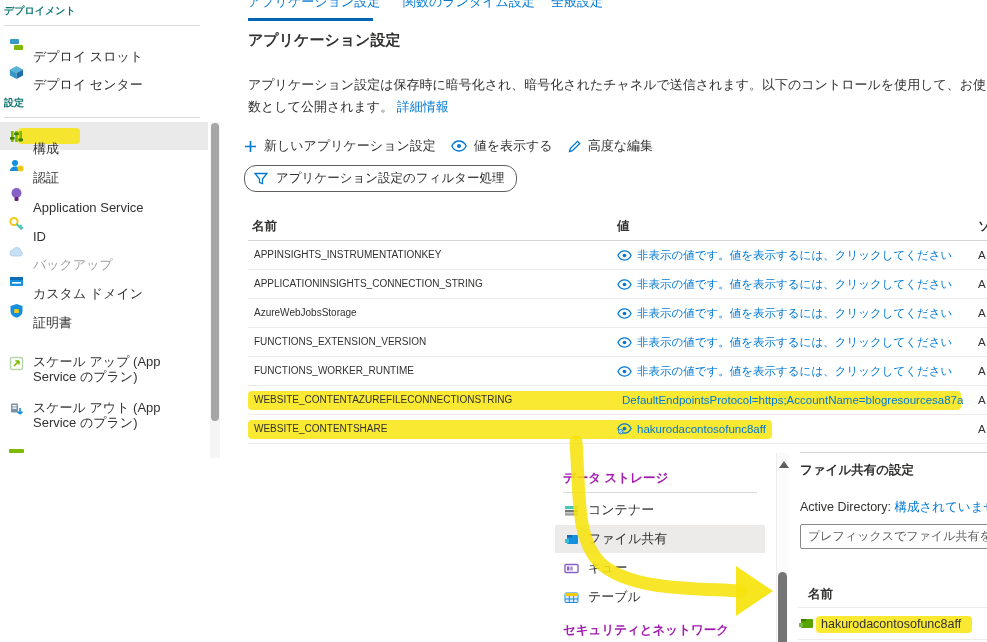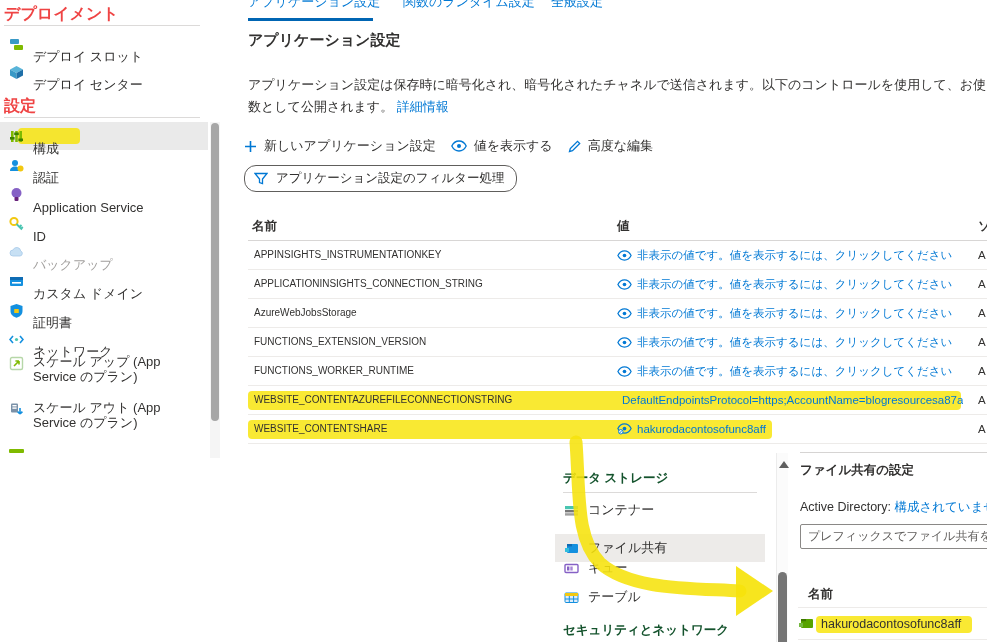--- a/index.html
+++ b/index.html
@@ -1,21 +1,21 @@
 <!DOCTYPE html>
 <html><head>
 <meta charset="utf-8">
 <style>
   * { margin:0; padding:0; box-sizing:border-box; }
   html,body { width:987px; height:642px; overflow:hidden; background:#fff;
     font-family:"Liberation Sans","DejaVu Sans",sans-serif; color:#323130; }
 
   
   #sidebar { position:absolute; left:0; top:0; width:232px; height:460px; background:#fff; }
-  .sb-header { position:absolute; left:4px; font-size:16px; font-weight:600; color:#ef4444; }
+  .sb-header { position:absolute; left:4px; font-size:10px; font-weight:600; color:#0f766e; }
   .sb-divider { position:absolute; left:4px; width:196px; border-top:1px solid #dcdad9; }
   .sb-item { position:absolute; left:0; width:208px; height:28px; display:flex; align-items:center; cursor:pointer; }
   .sb-item .ic { width:15px; height:15px; margin-left:9px; flex:0 0 15px; position:relative; }
   .sb-item .lbl { margin-left:9px; font-size:13px; color:#323130; white-space:nowrap; position:relative;margin-top:26px; }
   .sb-item.two { height:44px; align-items:flex-start; }
   .sb-item.two .ic { margin-top:4px; }
   .sb-item.two .lbl { white-space:normal; width:165px; line-height:15px; margin-top:2px; }
   .sb-item.selected { background:#eaeaea; }
   .sb-item.disabled .lbl { color:#a19f9d; }
   .hl { position:absolute; background:rgba(248,228,0,0.8); border-radius:4px; z-index:0; }
@@ -42,21 +42,21 @@
   #table-head { position:absolute; left:0; top:212px; width:739px; height:29px; border-bottom:1px solid #d8d6d5; }
   .th { position:absolute; top:6px; font-size:12.5px; font-weight:600; }
   .row { position:absolute; left:0; width:739px; height:29px; border-bottom:1px solid #edebe9; }
   .cell-name { position:absolute; left:6px; top:0; line-height:28px; font-size:10px; color:#323130; z-index:2; white-space:nowrap; }
   .cell-value { position:absolute; left:369px; top:0; width:346px; height:28px; display:flex; align-items:center; gap:5px;
     font-size:11.5px; color:#0078d4; white-space:nowrap; overflow:hidden; z-index:2; cursor:pointer; }
   .cell-src { position:absolute; left:730px; top:0; line-height:28px; font-size:11.5px; color:#323130; z-index:2; }
 
   
   #storage-menu { position:absolute; left:555px; top:450px; width:233px; height:192px; background:#fff; z-index:10; }
-  .sm-header { position:absolute; left:8px; font-size:12.5px; font-weight:600; color:#14532d; }
+  .sm-header { position:absolute; left:8px; font-size:12.5px; font-weight:600; color:#a21caf; }
   .sm-divider { position:absolute; left:8px; width:194px; border-top:1px solid #dcdad9; }
   .sm-item { position:absolute; left:0; width:210px; height:28px; display:flex; align-items:center; cursor:pointer; }
   .sm-item .ic { width:15px; height:15px; margin-left:9px; flex:0 0 15px; }
   .sm-item .lbl { margin-left:9px; font-size:13px; }
   .sm-item.selected { background:#edebe9; }
   #sm-scroll-track { position:absolute; left:221px; top:3px; width:12px; height:189px; background:#fbfbfb; border-left:1px solid #ececec; }
   #sm-scroll-up { position:absolute; left:224px; top:11px; width:0; height:0; border-left:5px solid transparent;
     border-right:5px solid transparent; border-bottom:7px solid #5f5f5f; }
   #sm-scroll-thumb { position:absolute; left:223px; top:122px; width:9px; height:70px; background:#757575; border-radius:5px 5px 0 0; }
 
@@ -166,29 +166,20 @@
   </div>
   <div class="sb-item" style="top:267px">
     <span class="ic">
       <svg width="15" height="15">
           <rect x="1" y="3" width="13" height="9" rx="1" fill="#1490df"></rect>
           <rect x="1" y="3" width="13" height="3" fill="#0f6cb4"></rect>
           <rect x="3" y="8" width="9" height="1.6" fill="#fff"></rect>
         </svg>
     </span>
     <span class="lbl">カスタム ドメイン</span>
-  </div>
-  <div class="sb-item" style="top:325px">
-    <span class="ic">
-      <svg width="15" height="15">
-          <path d="M4 4L1 7.5 4 11M11 4l3 3.5L11 11" stroke="#1490df" stroke-width="1.6" fill="none"></path>
-          <circle cx="7.5" cy="7.5" r="1.6" fill="#49c5b1"></circle>
-        </svg>
-    </span>
-    <span class="lbl">ネットワーク</span>
   </div>
   <div class="sb-item two" style="top:352px">
     <span class="ic">
       <svg width="15" height="15">
           <rect x="1.5" y="1.5" width="12" height="12" rx="1.5" fill="none" stroke="#b6d7a8" stroke-width="1.4"></rect>
           <path d="M5 10L10 5M10 5H6.4M10 5v3.6" stroke="#7fba00" stroke-width="1.6" fill="none"></path>
         </svg>
     </span>
     <span class="lbl">スケール アップ (App Service のプラン)</span>
   </div>
@@ -362,21 +353,21 @@
   <div class="sm-item" style="top:46px">
     <span class="ic">
       <svg width="15" height="15">
           <rect x="1" y="3" width="13" height="3.2" fill="#49c5b1"></rect>
           <rect x="1" y="7" width="13" height="2.4" fill="#767676"></rect>
           <rect x="1" y="10.2" width="13" height="2.4" fill="#9e9e9e"></rect>
         </svg>
     </span>
     <span class="lbl">コンテナー</span>
   </div>
-  <div class="sm-item selected" style="top:84px">
+  <div class="sm-item selected" style="top:75px">
     <span class="ic">
       <svg width="16" height="15">
           <rect x="3" y="3" width="11" height="9" rx="1" fill="#1490df"></rect>
           <rect x="3" y="3" width="5" height="2.4" fill="#0f6cb4"></rect>
           <rect x="1" y="7" width="4" height="4" fill="#32bedd"></rect>
         </svg>
     </span>
     <span class="lbl">ファイル共有</span>
   </div>
   <div class="sm-item" style="top:133px">

